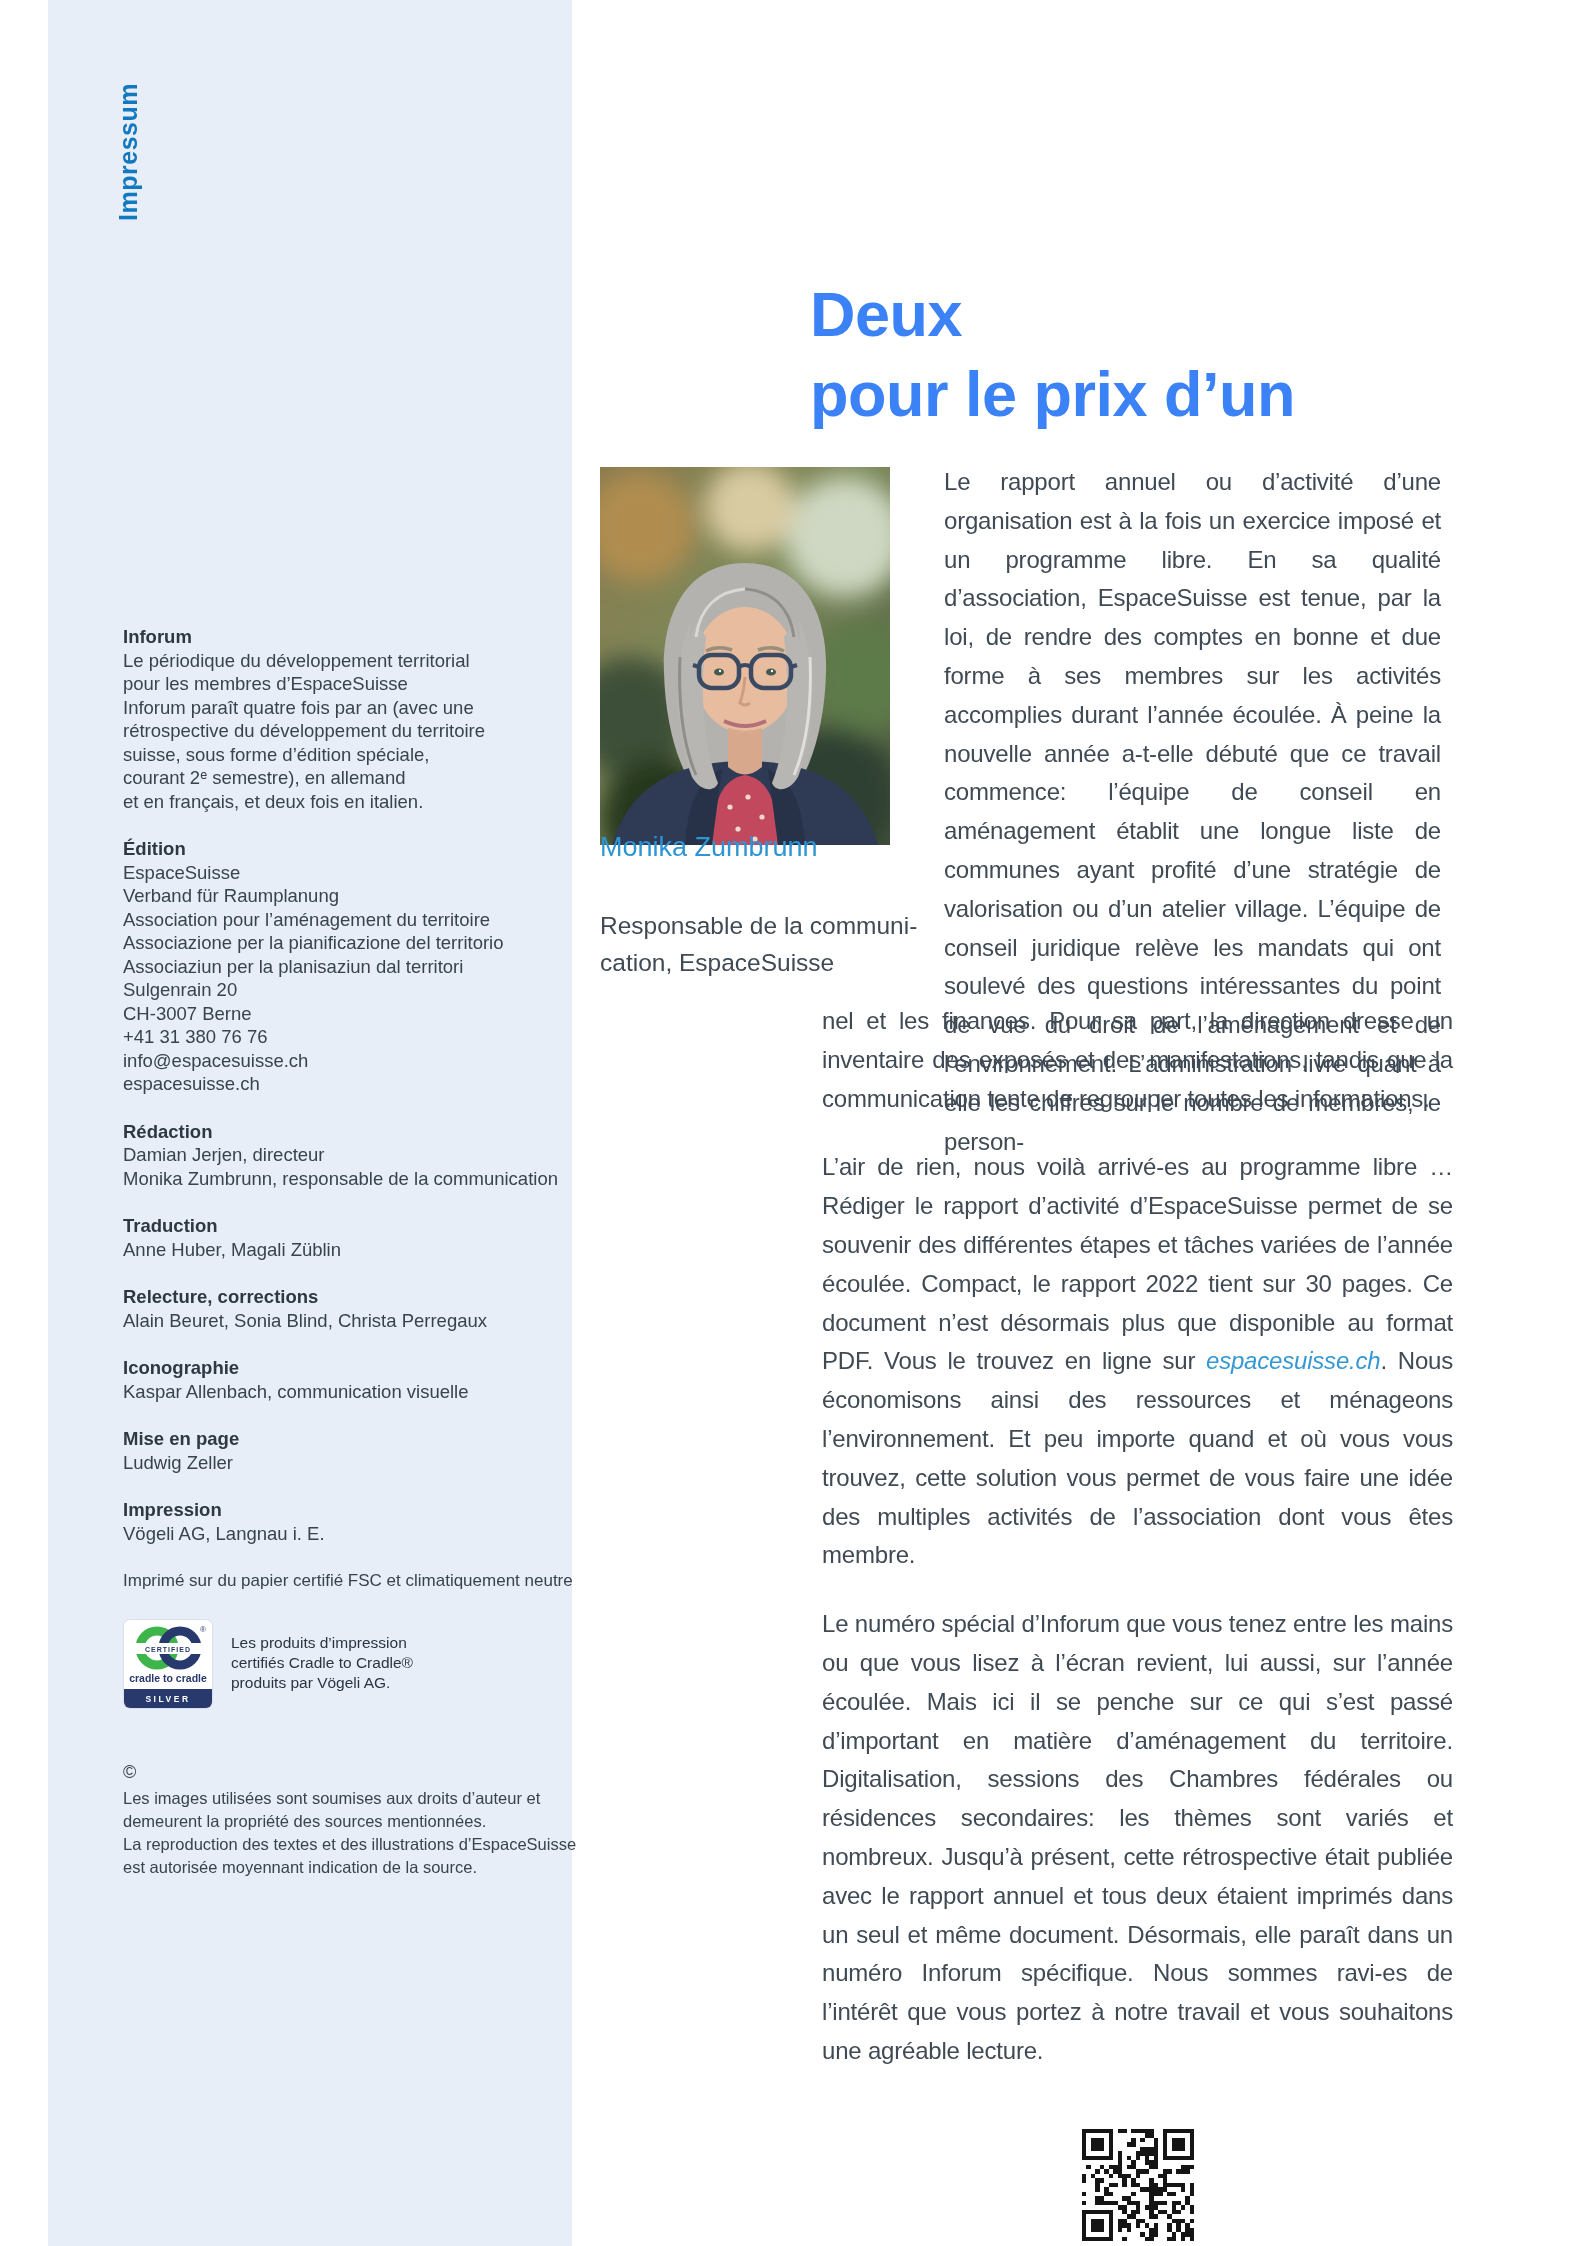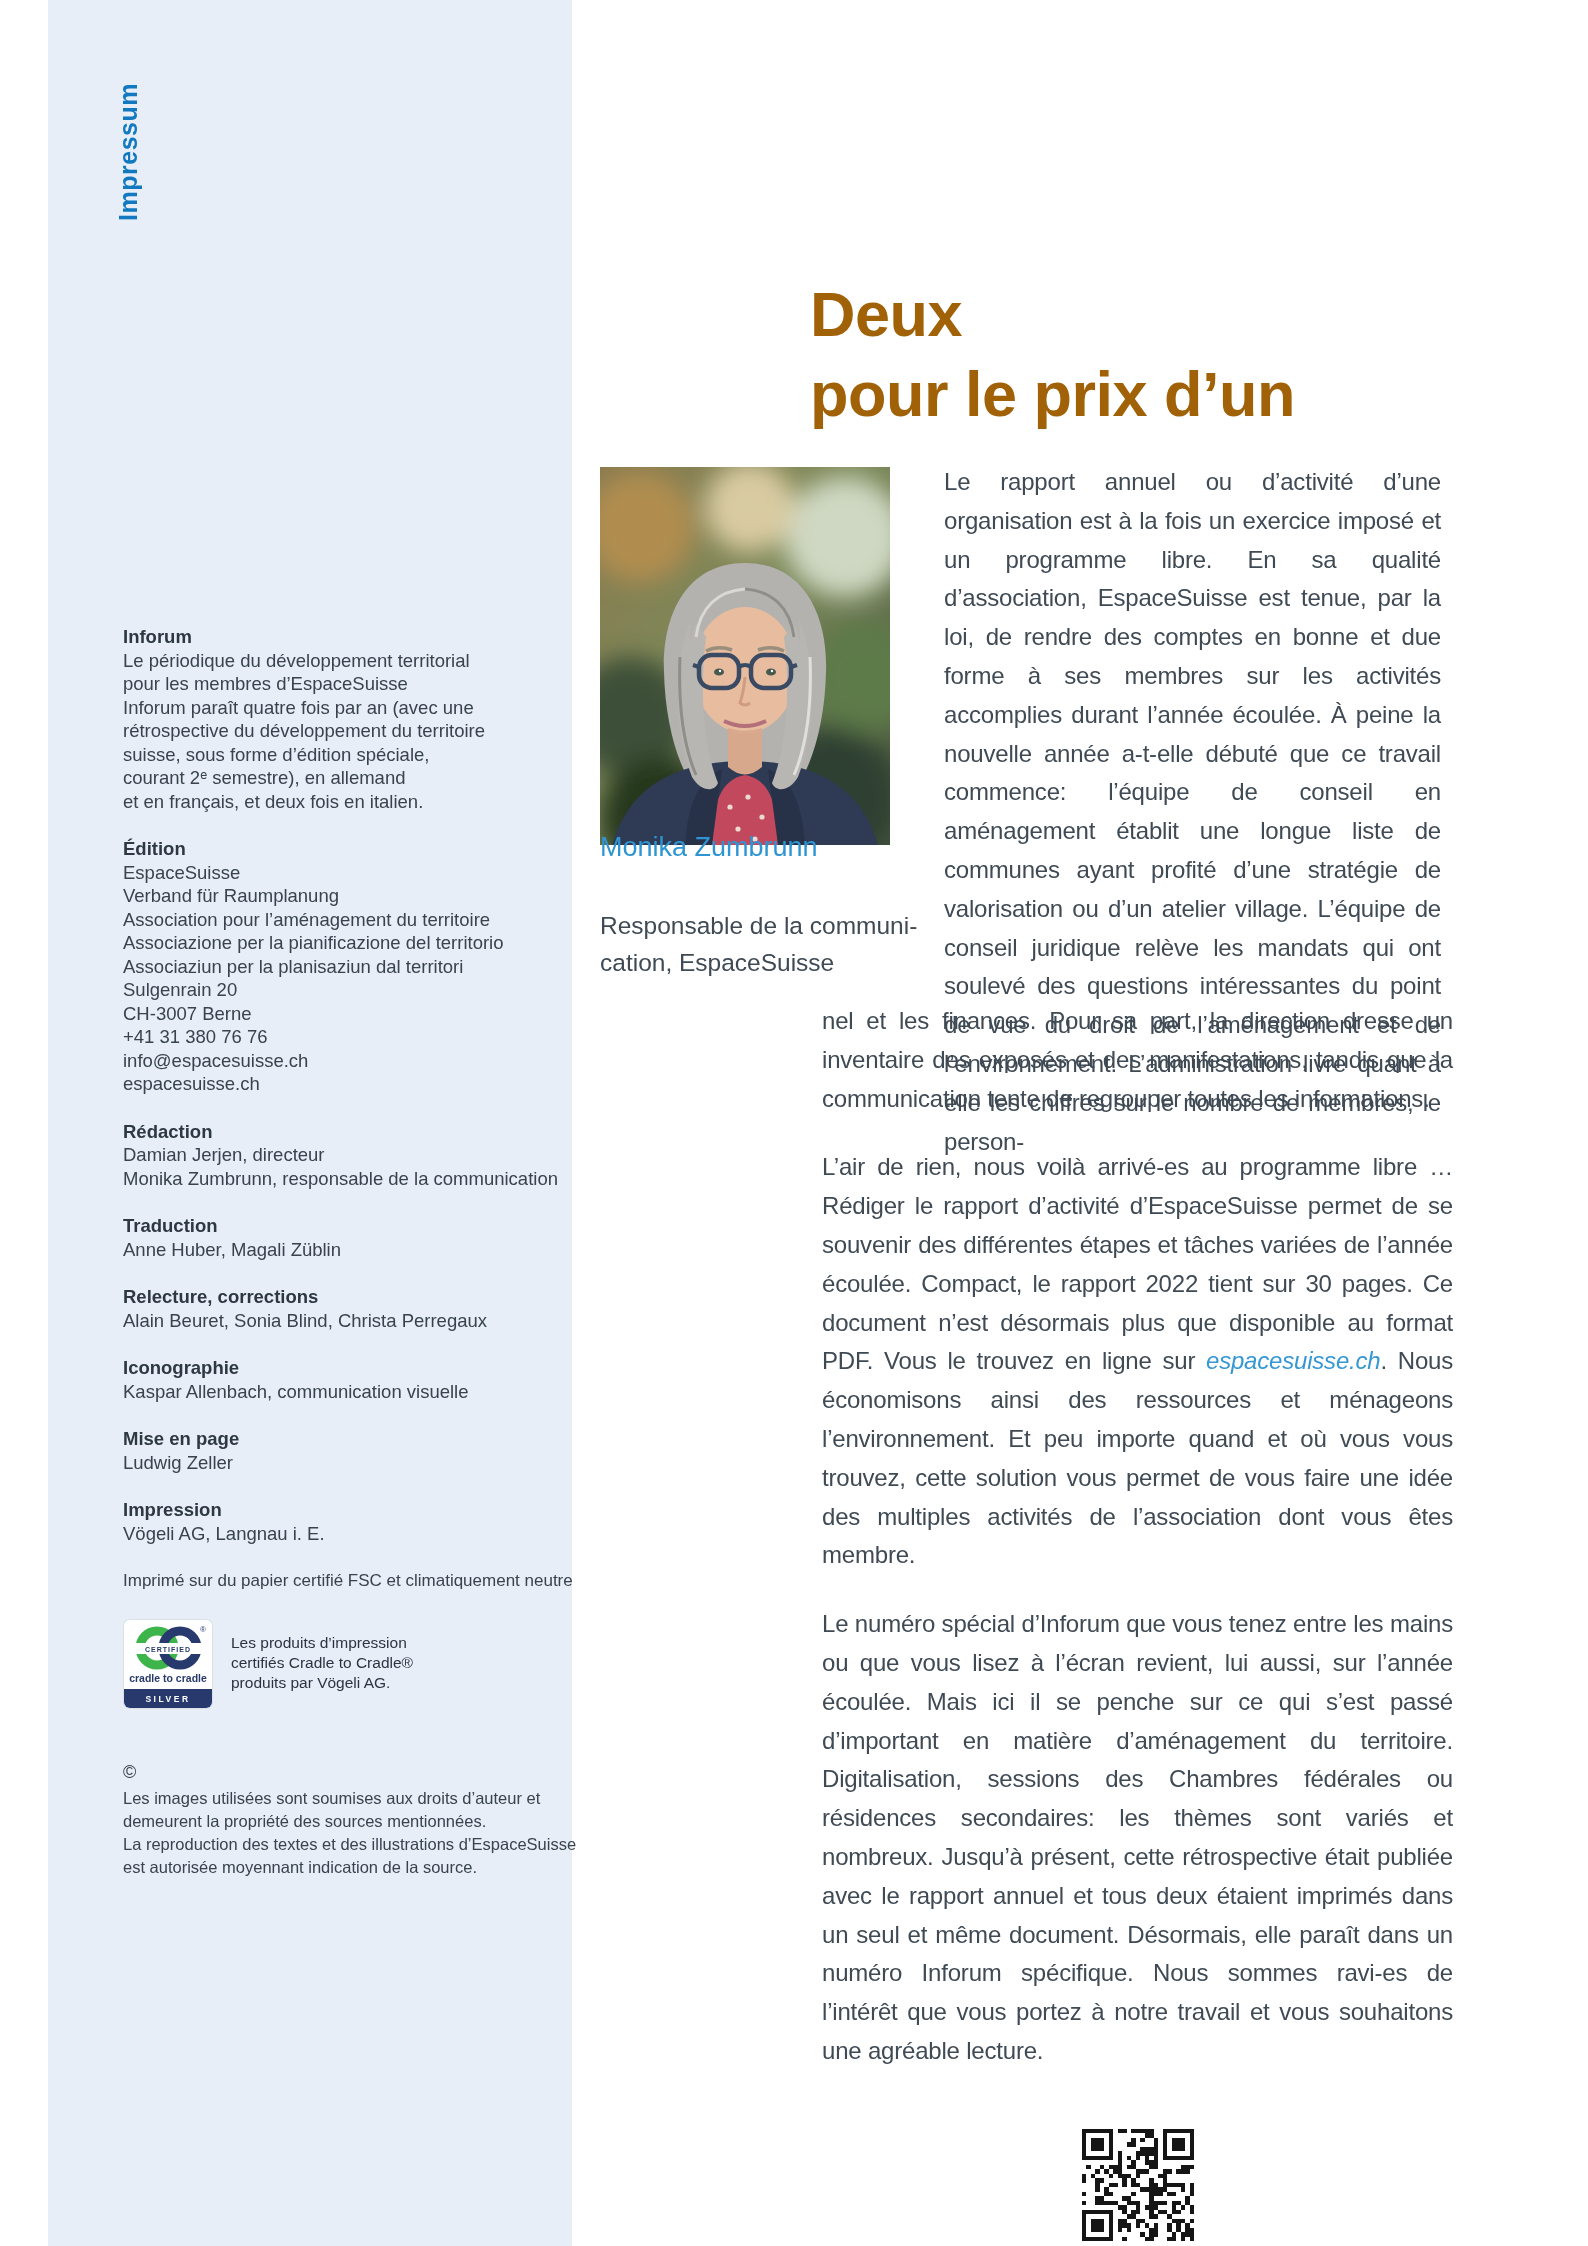--- a/index.html
+++ b/index.html
@@ -18,21 +18,21 @@
   .fsc-note{margin-top:3px;font-size:17px;white-space:nowrap;margin-bottom:26px;}
   .c2c-row{display:flex;align-items:flex-start;gap:18px;}
   .c2c-badge{width:88px;height:88px;background:#ffffff;border:1px solid #d9e0ea;border-radius:7px;
         position:relative;flex:0 0 auto;overflow:hidden;}
   .c2c-note{font-size:15.5px;line-height:20px;color:#2b3440;white-space:pre-line;padding-top:14px;}
   .copyright{margin-top:52px;font-size:16.5px;line-height:23px;width:500px;}
   .copyright .sym{display:block;margin-bottom:3px;font-size:18px;}
   .copyright .lines{white-space:pre-line;}
   
   .title{position:absolute;left:810px;top:232px;font-size:63px;line-height:80px;font-weight:bold;
-        color:#a16207;letter-spacing:-.5px;white-space:pre-line;}
+        color:#3b82f6;letter-spacing:-.5px;white-space:pre-line;}
   .photo{position:absolute;left:600px;top:467px;width:290px;height:378px;overflow:hidden;}
   .caption{position:absolute;left:600px;top:832px;width:330px;}
   .cap-name{font-size:27px;color:#2e95d3;margin:0 0 12px 0;font-weight:normal;}
   .cap-role{font-size:24.5px;line-height:37px;color:#3f4a54;white-space:pre-line;margin-top:44px;}
   .p1col{position:absolute;left:944px;top:463px;width:497px;font-size:24px;line-height:38.8px;
         text-align:justify;letter-spacing:-.2px;}
   .flow{position:absolute;left:810px;top:1002px;width:631px;font-size:24px;line-height:38.8px;
         text-align:justify;letter-spacing:-.2px;margin-left:12px;}
   .flow p{margin:0 0 0 0;}
   .flow p + p{margin-top:30px;}

